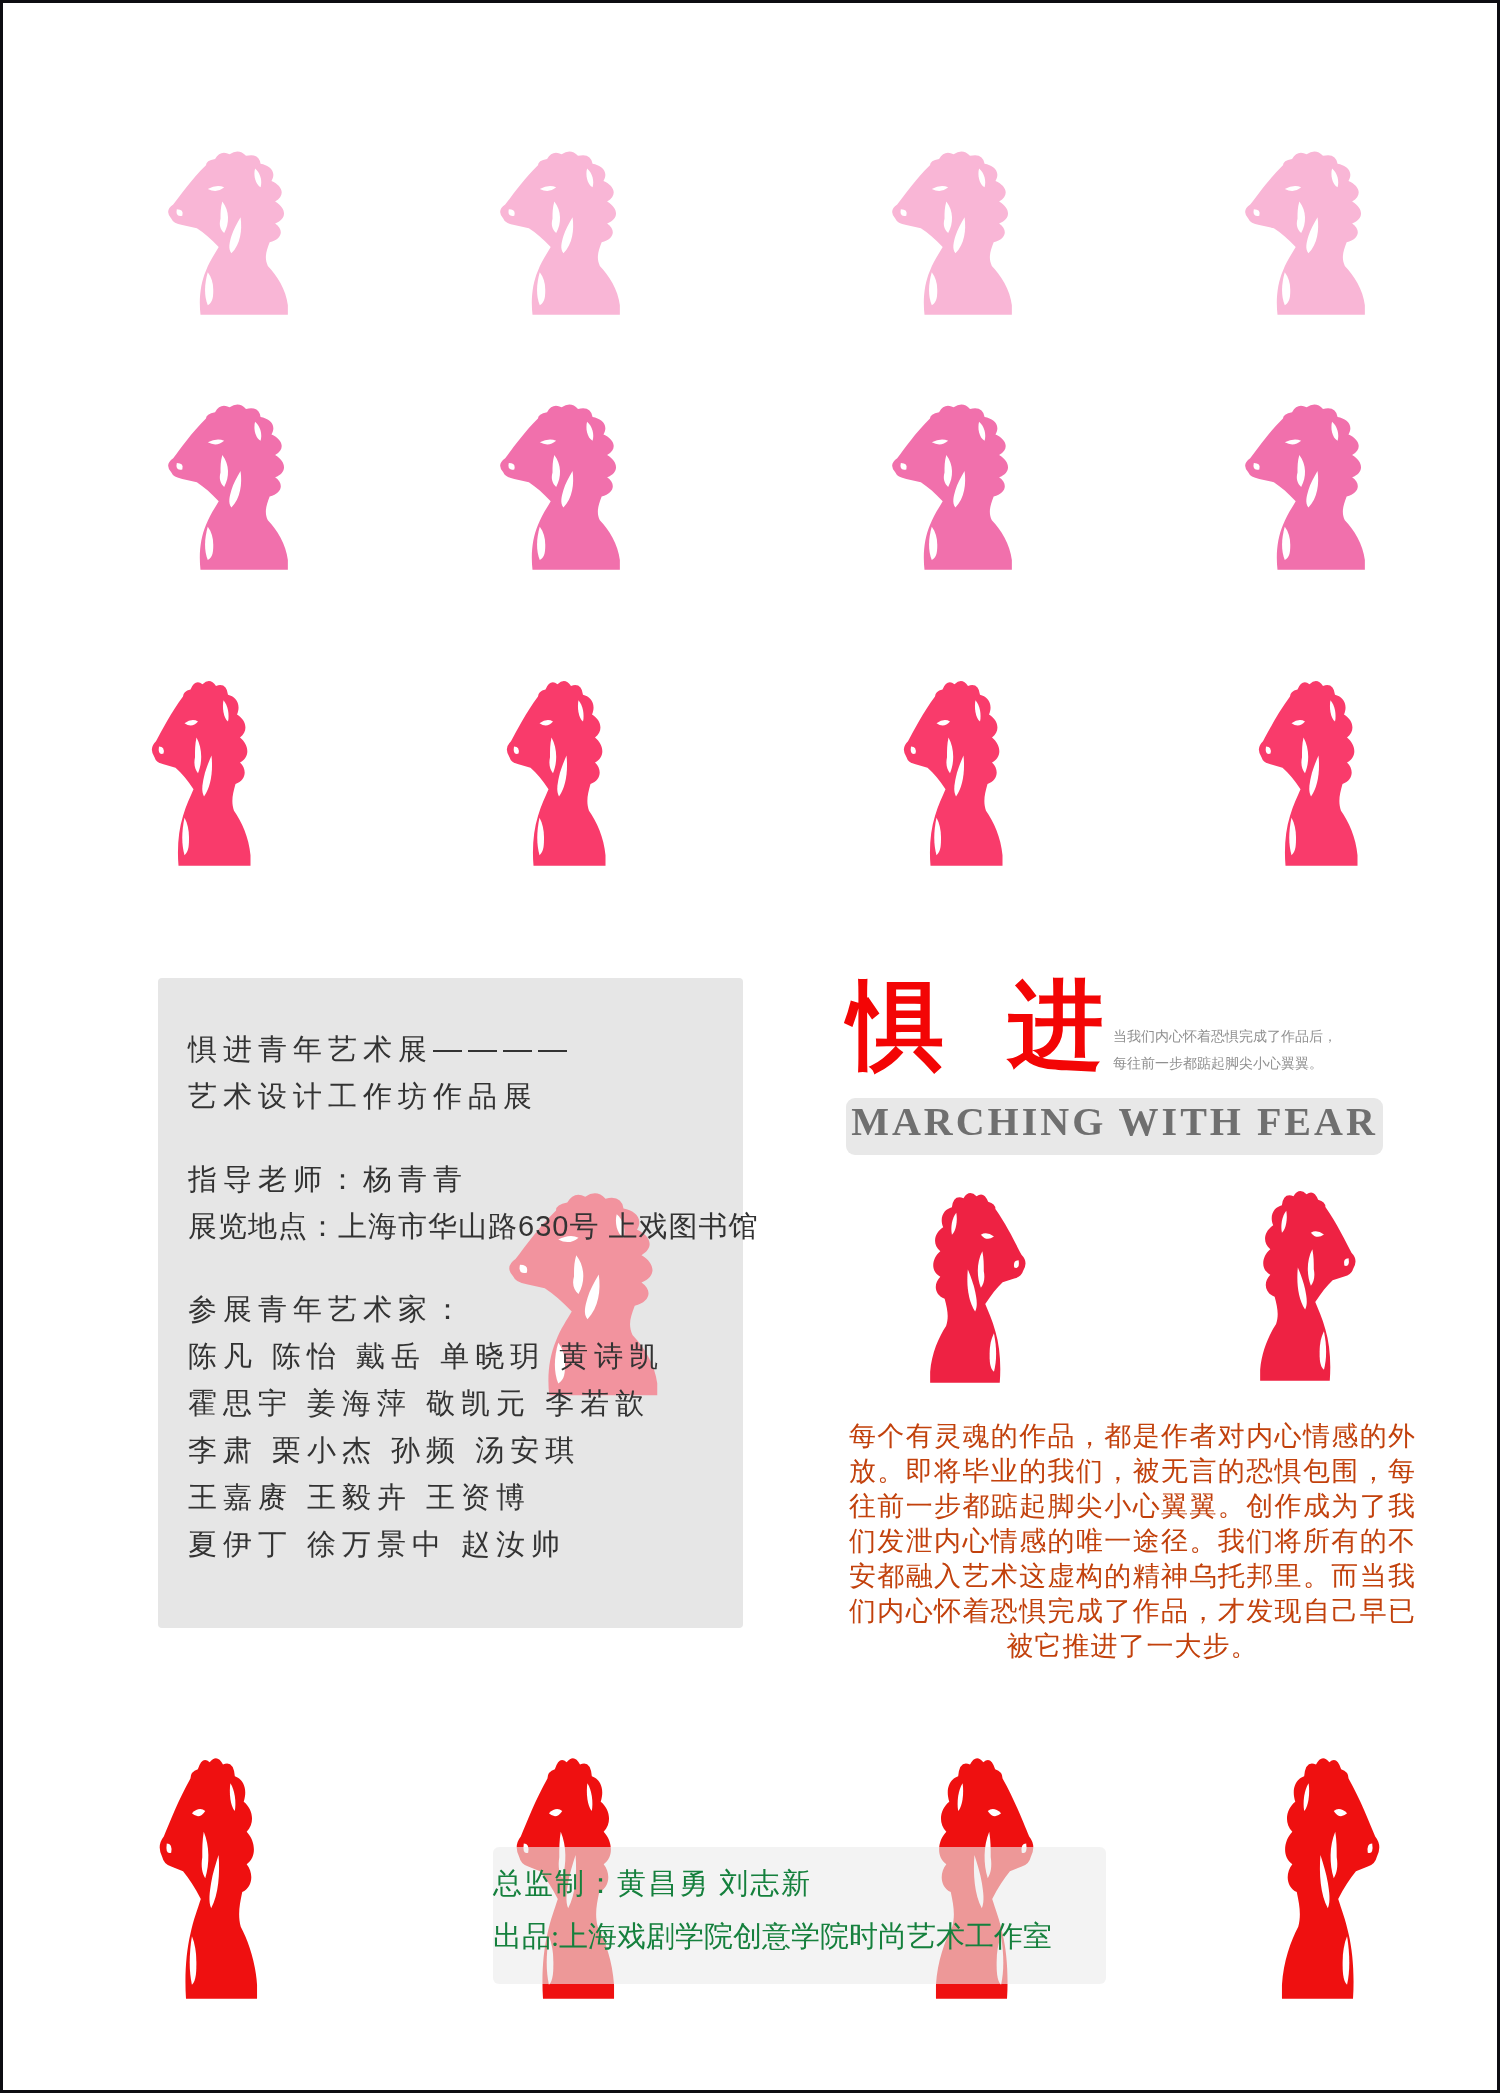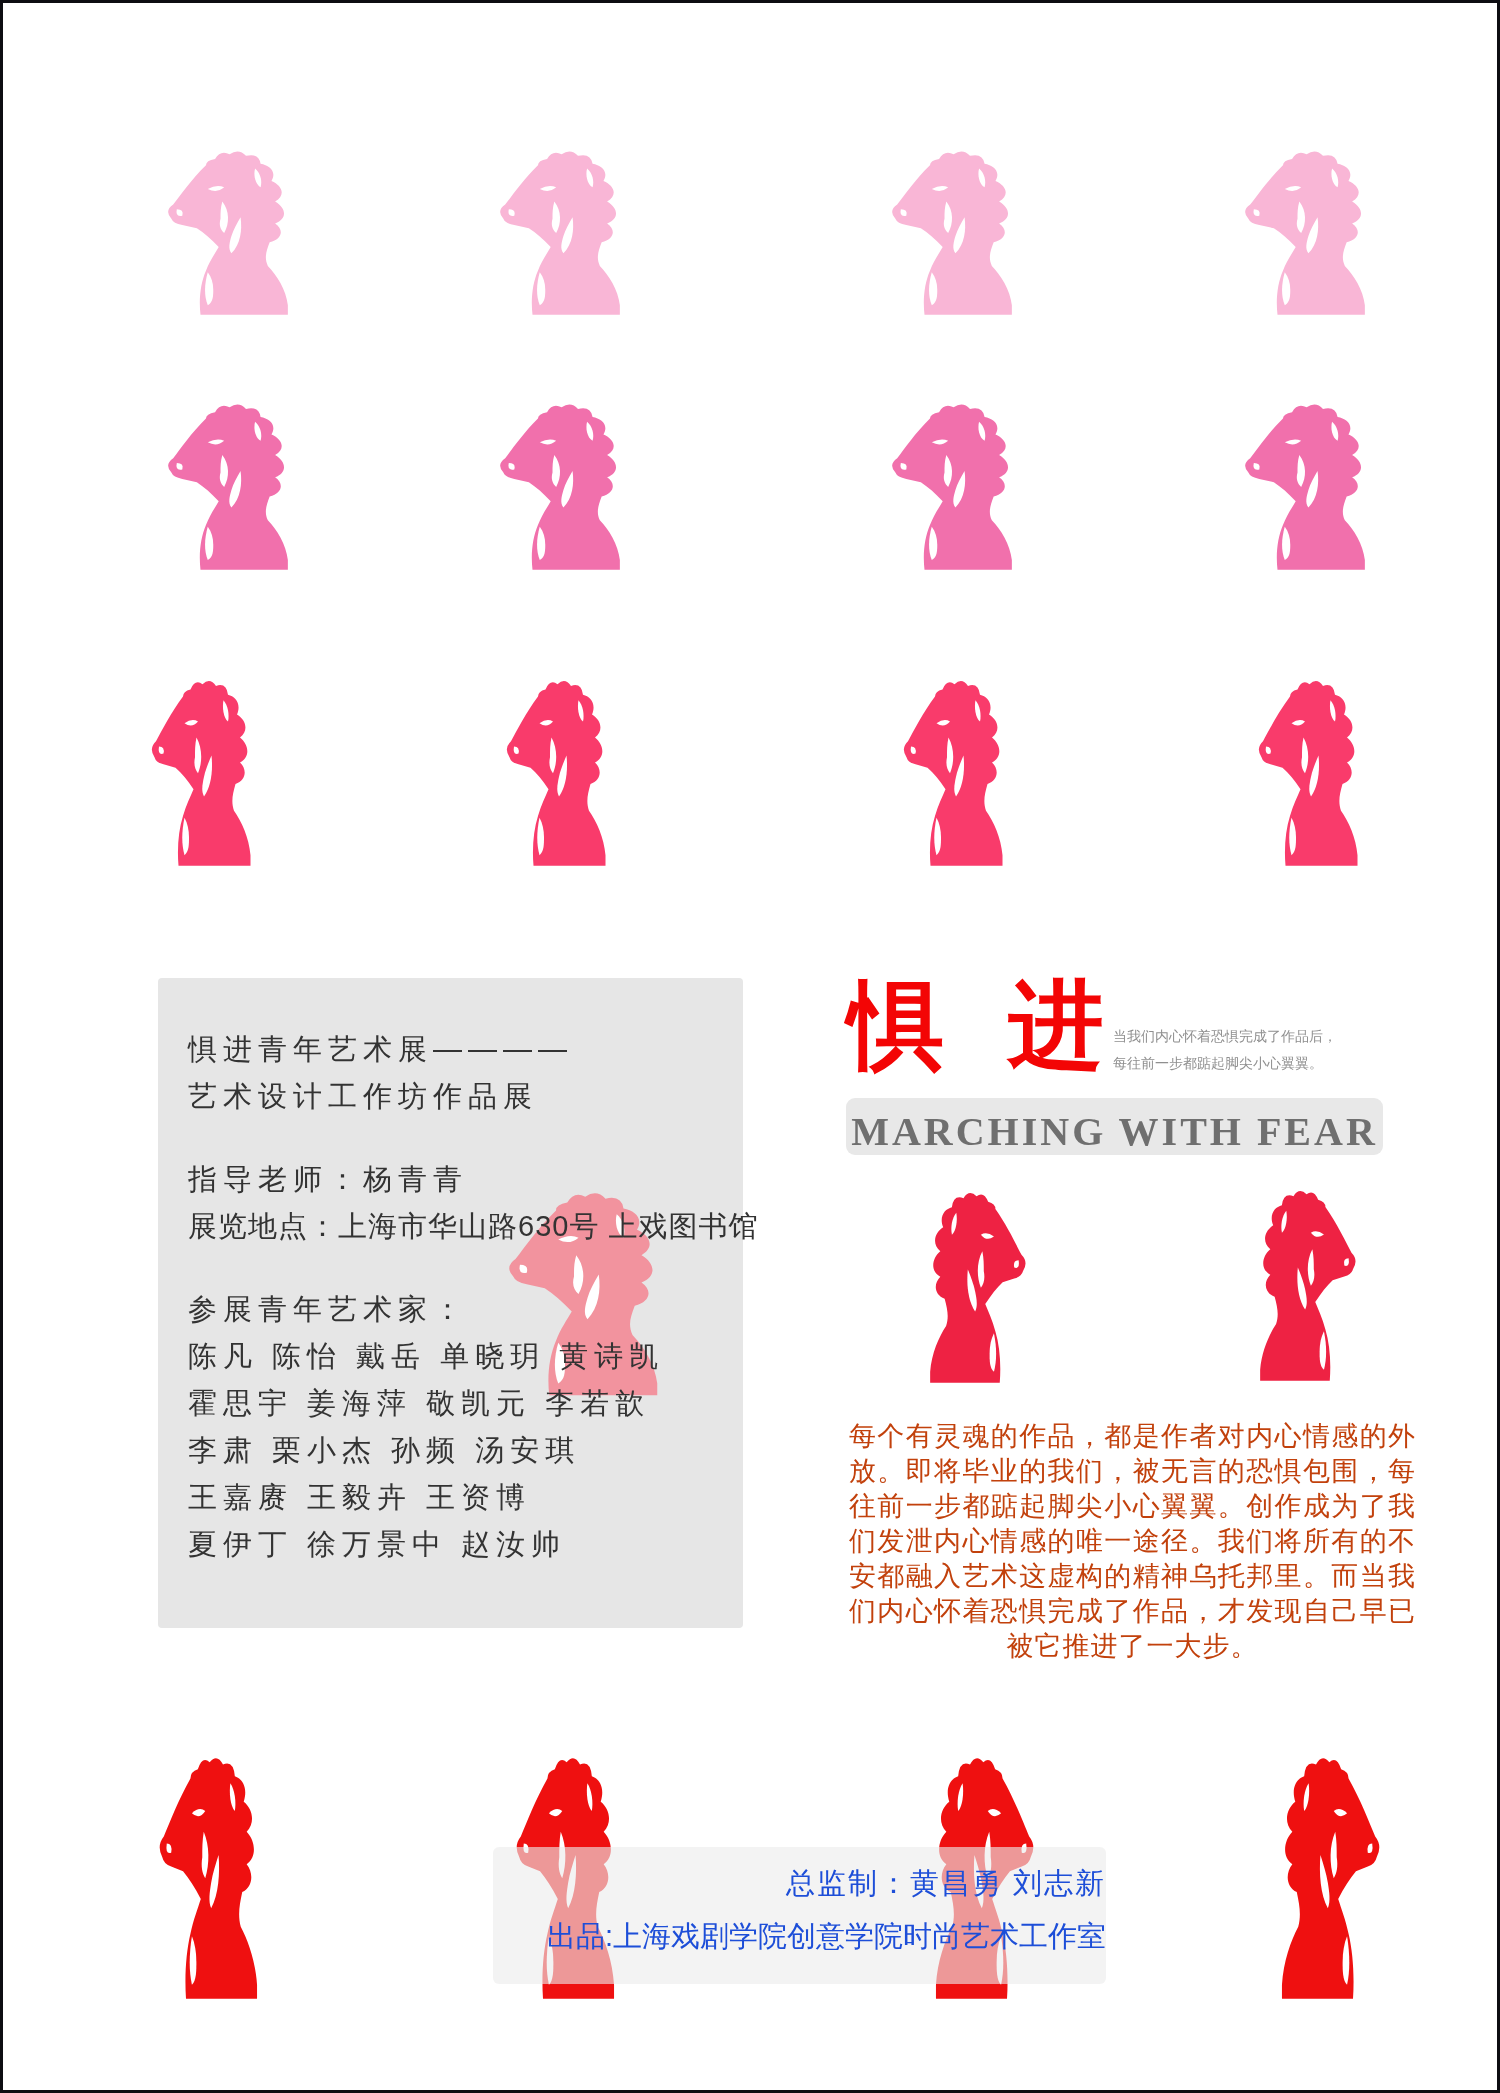--- a/index.html
+++ b/index.html
@@ -39,38 +39,38 @@
     font-size:96px;font-weight:bold;letter-spacing:20px;
     color:var(--title_red);white-space:nowrap;line-height:110px;
   }
   .tagline{
     position:absolute;left:1110px;top:1020px;width:300px;
     font-size:14px;line-height:27px;color:#8f8f8f;white-space:nowrap;
   }
   .marching-banner{
     position:absolute;left:843px;top:1095px;width:537px;height:57px;
     background:var(--banner_bg);border-radius:9px;
-    display:flex;align-items:flex-end;justify-content:center;
+    display:flex;align-items:flex-start;justify-content:center;
   }
   .marching-banner span{
     font-family:"Liberation Serif","DejaVu Serif",serif;
     font-weight:bold;font-size:40px;letter-spacing:3px;
     color:var(--banner_text);white-space:nowrap;
   }
   .paragraph{
     position:absolute;left:846px;top:1416px;width:567px;
     font-size:27px;line-height:35px;letter-spacing:1px;color:#c2410c;
     text-align:justify;text-align-last:center;
   }
 
   
   .credits-banner{
     position:absolute;left:490px;top:1844px;width:613px;height:137px;
     background:rgba(235,235,235,0.62);border-radius:6px;
-    z-index:2;text-align:right;color:#1d4ed8;
+    z-index:2;text-align:left;color:#15803d;font-family:Liberation Serif, serif;
   }
   .credits-banner .c1{margin-top:17px;font-size:29px;letter-spacing:2px;white-space:nowrap;}
   .credits-banner .c2{margin-top:13px;font-size:29px;letter-spacing:0;white-space:nowrap;}
 </style>
 </head>
 <body>
 
 <div class="poster">
 
   <svg width="0" height="0" style="position:absolute" aria-hidden="true">

